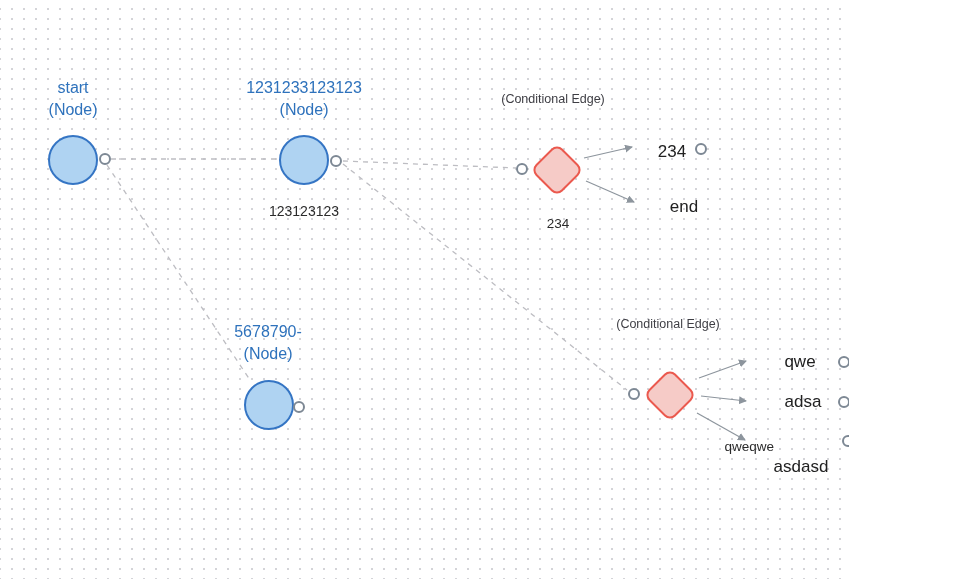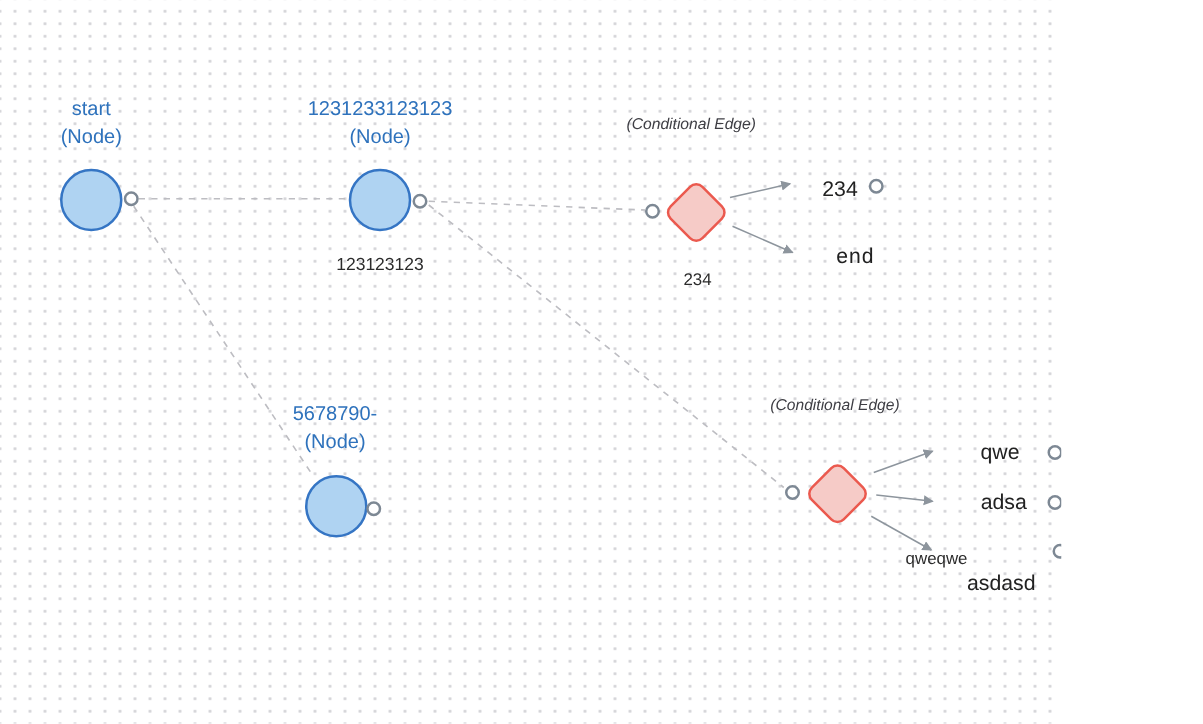--- a/index.html
+++ b/index.html
@@ -39,21 +39,21 @@
   }
   .node-title{
     position:absolute;width:200px;text-align:center;
     color:var(--title-blue,#2e72bc);font-size:16px;line-height:22px;
     user-select:none;
   }
   .cond-title{
     position:absolute;width:200px;text-align:center;user-select:none;
   }
   .cond-title .cname{display:block;color:var(--text-dark,#212121);font-size:15px;line-height:19px;}
-  .cond-title .ctype{display:block;color:var(--subtitle-gray,#3e3e44);font-size:12.5px;line-height:17px;font-style:italic;}
+  .cond-title .ctype{display:block;color:var(--subtitle-gray,#3e3e44);font-size:12.5px;line-height:17px;}
   .sublabel{
     position:absolute;width:200px;text-align:center;
     color:var(--sublabel-gray,#2b2b2b);font-size:13.5px;line-height:16px;
     user-select:none;
   }
   .sublabel.lg{font-size:14px;}
   .branch-label{
     position:absolute;width:100px;text-align:center;
     color:var(--text-dark,#212121);font-size:17px;line-height:21px;
     user-select:none;cursor:default;
@@ -96,21 +96,21 @@
 
   <div class="cond-title" style="left:453px;top:91px;">
       <span class="ctype">(Conditional Edge)</span>
     </div>
   <div class="diamond-shape" style="left:538px;top:151px;"></div>
   <div class="port" style="left:516px;top:163px;"></div>
   <div class="sublabel" style="left:458px;top:216px;">234</div>
 
   <div class="branch-label" style="left:622px;top:141px;">234</div>
   <div class="port" style="left:695px;top:143px;"></div>
-  <div class="branch-label" style="left:634px;top:196px;font-family:Liberation Mono, monospace;">end</div>
+  <div class="branch-label" style="left:634px;top:196px;">end</div>
 
   <div class="cond-title" style="left:568px;top:316px;">
       <span class="ctype">(Conditional Edge)</span>
     </div>
   <div class="diamond-shape" style="left:651px;top:376px;"></div>
   <div class="port" style="left:628px;top:388px;"></div>
   <div class="sublabel" style="left:574px;top:439px;text-align:right;">qweqwe</div>
 
   <div class="branch-label" style="left:750px;top:351px;">qwe</div>
   <div class="port" style="left:838px;top:356px;"></div>

